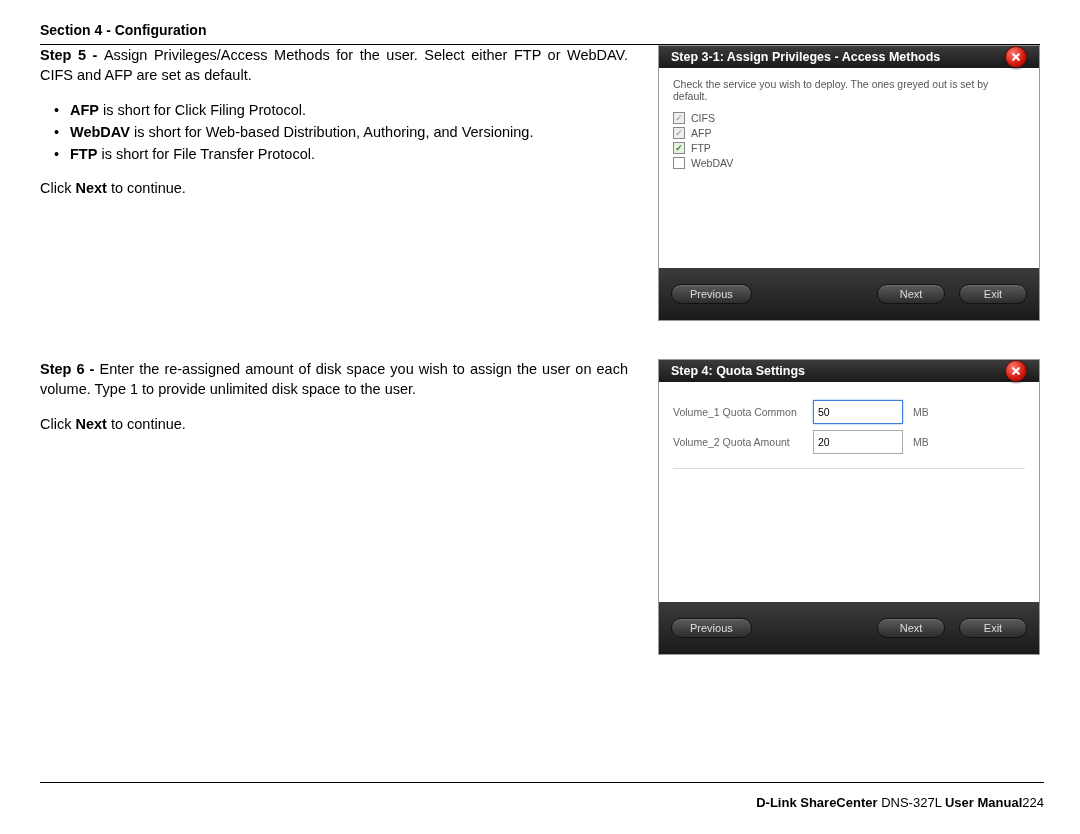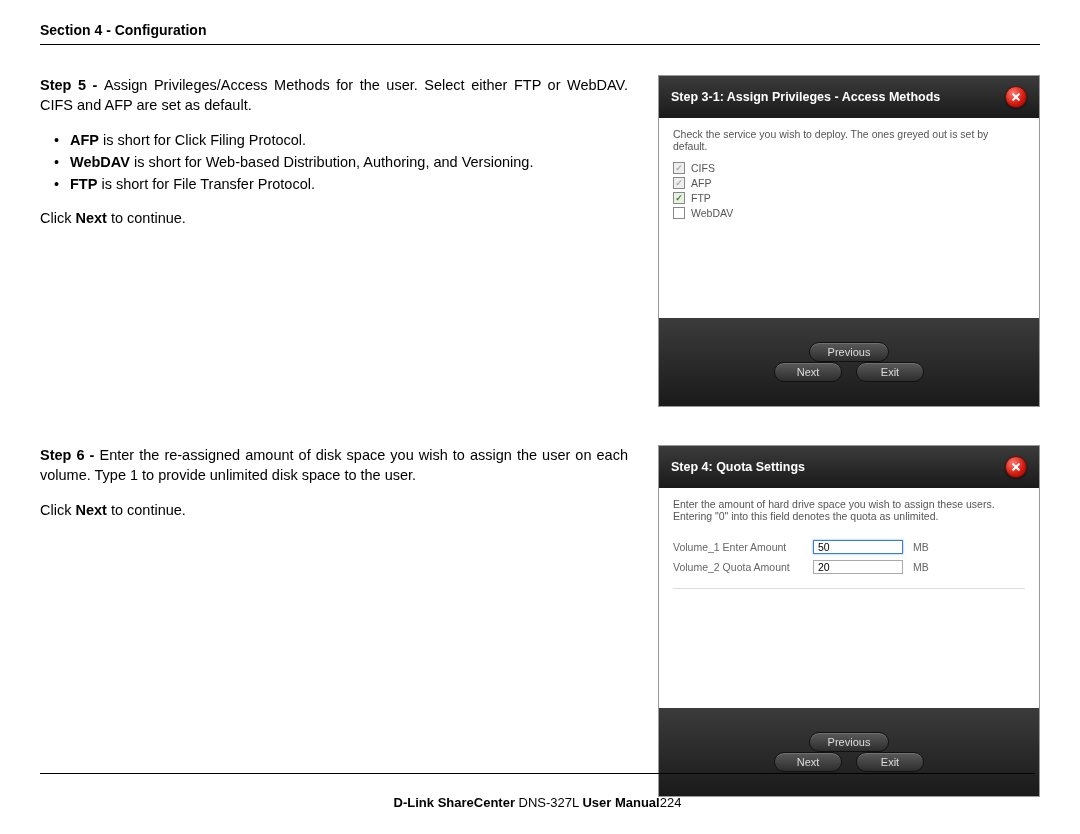--- a/index.html
+++ b/index.html
@@ -12,21 +12,20 @@
     color: #000;
   }
   .page {
     padding: 22px 40px 0 40px;
   }
   .section-header {
     font-weight: bold;
     font-size: 14px;
     border-bottom: 1.5px solid #000;
     padding-bottom: 6px;
-    margin-bottom: 30px;
   }
   .content-row {
     display: flex;
     gap: 20px;
     margin-bottom: 38px;
   }
   .text-col {
     flex: 1;
     padding-right: 10px;
     font-size: 14.5px;
@@ -44,21 +43,21 @@
   .dialog {
     border: 1px solid #999;
     background: #fff;
     font-family: Arial, sans-serif;
   }
   .dialog-title {
     background: linear-gradient(#3b3b3b, #1a1a1a);
     color: #fff;
     font-weight: bold;
     font-size: 12.5px;
-    padding: 10px 12px;
+    padding: 0 12px;
     display: flex;
     justify-content: space-between;
     align-items: center;
     gap: 6px;
   }
   .close-btn {
     width: 22px; height: 22px;
     background: radial-gradient(circle at 35% 30%, #ff7b6e, #d4160b 60%, #8a0d06);
     border-radius: 50%;
     display: flex; align-items: center; justify-content: center;
@@ -87,57 +86,56 @@
     display:inline-flex;align-items:center;justify-content:center;font-size:9px;line-height:1;
   }
   .cb.checked { background:#e8f0e0; color:#3a7d2c; }
   .cb.checked::after{ content:"✓"; font-weight:bold; }
   .cb.disabled { background:#eee; color:#aaa; }
   .cb.disabled.checked::after{ content:"✓"; color:#aaa; }
 
   .quota-row { display:flex; align-items:center; gap:10px; margin-bottom:6px; font-size:10.5px; color:#666;}
   .quota-row label { width: 130px; }
   .quota-row .inp {
-    border:1px solid #aaa; height:14px; width:90px; font-size:10.5px; padding:0 4px;
+    border:1px solid #aaa; height:24px; width:90px; font-size:10.5px; padding:0 4px;
   }
   .quota-row .inp.active{ border-color:#3a7dd4; box-shadow:0 0 2px #7bb1ec; }
   .quota-row .unit{ font-size:10.5px; color:#666; }
   .quota-hr { border:none; border-top:1px solid #ddd; margin:14px 0 10px; }
   .quota-note{ font-size:10.5px; color:#777; }
 
   .dialog-footer {
     background: linear-gradient(#3b3b3b, #1a1a1a);
-    padding: 24px 12px;
+    padding: 16px 12px;
     display: flex;
     justify-content: space-between;
     align-items: center;
-    flex-direction: column;
   }
   .dbtn {
     background: linear-gradient(#5a5a5a, #2d2d2d);
     border: 1px solid #111;
     border-radius: 10px;
     color: #ddd;
     font-size: 11px;
     padding: 3px 18px;
     min-width: 68px;
     text-align: center;
     box-shadow: inset 0 1px 0 rgba(255,255,255,0.15);
   }
   .btn-group { display:flex; gap:14px; }
 
   .page-footer {
     position: absolute;
     bottom: 24px;
     left: 40px;
-    right: 45px;
+    right: 36px;
     border-top: 1.5px solid #000;
-    padding-top: 21px;
-    display: flex;
-    justify-content: center;
+    padding-top: 12px;
+    display: flex;
+    justify-content: flex-end;
     font-size: 13px;
   }
   .page-footer .prod { font-weight: normal; }
   .page-footer .bold { font-weight: bold; }
 </style>
 </head>
 <body>
 
 <div class="page">
   <div class="section-header">Section 4 - Configuration</div>
@@ -205,24 +203,23 @@
       </p>
     </div>
 
     <div class="dialog-col">
       <div class="dialog">
         <div class="dialog-title">
           <span>Step 4: Quota Settings</span>
           <span class="close-btn"></span>
         </div>
         <div class="dialog-body" style="min-height:220px;">
-          <div class="hint">Enter the amount of hard drive space you wish to assign these users. Entering "0" into this field denotes the quota as unlimited.</div>
           <div style="height:8px"></div>
           <div class="quota-row">
-            <label>Volume_1 Enter Amount</label>
+            <label>Volume_1 Quota Common</label>
             <input class="inp active" value="50" style="">
             <span class="unit">MB</span>
           </div>
           <div class="quota-row">
             <label>Volume_2 Quota Amount</label>
             <input class="inp" value="20" style="">
             <span class="unit">MB</span>
           </div>
           <hr class="quota-hr">
         </div>

